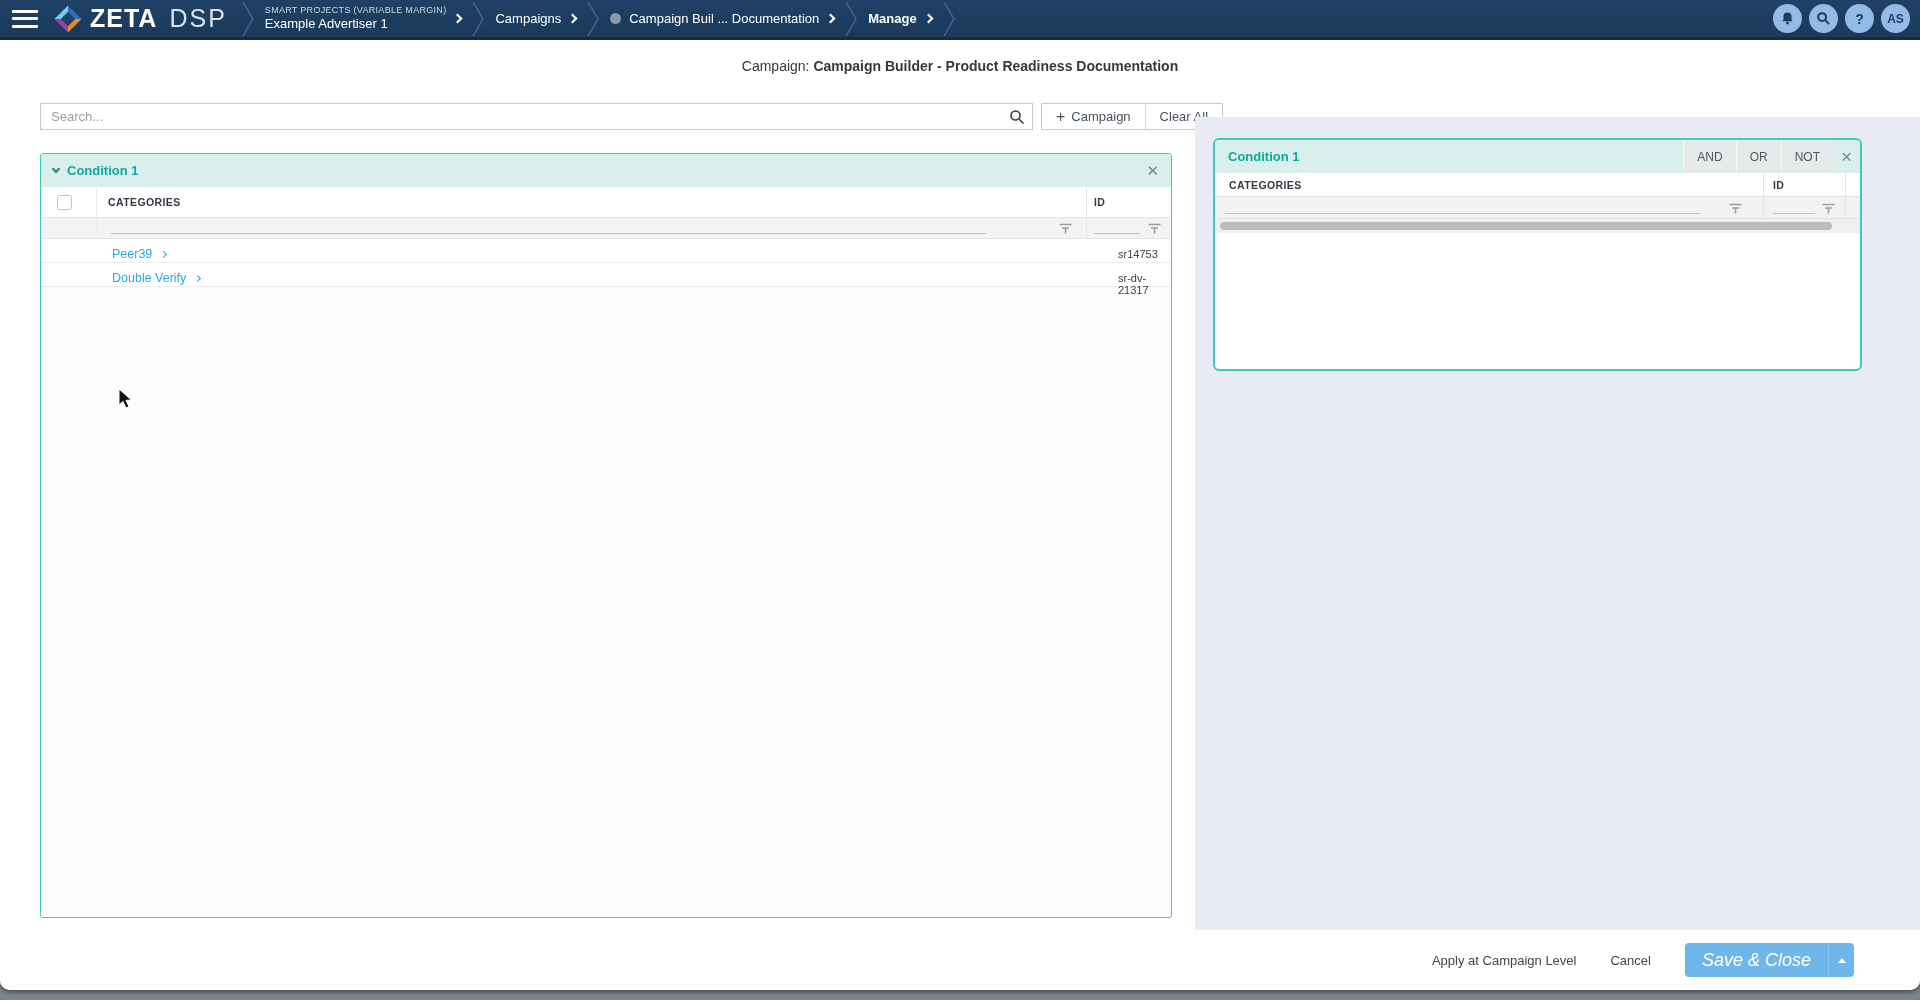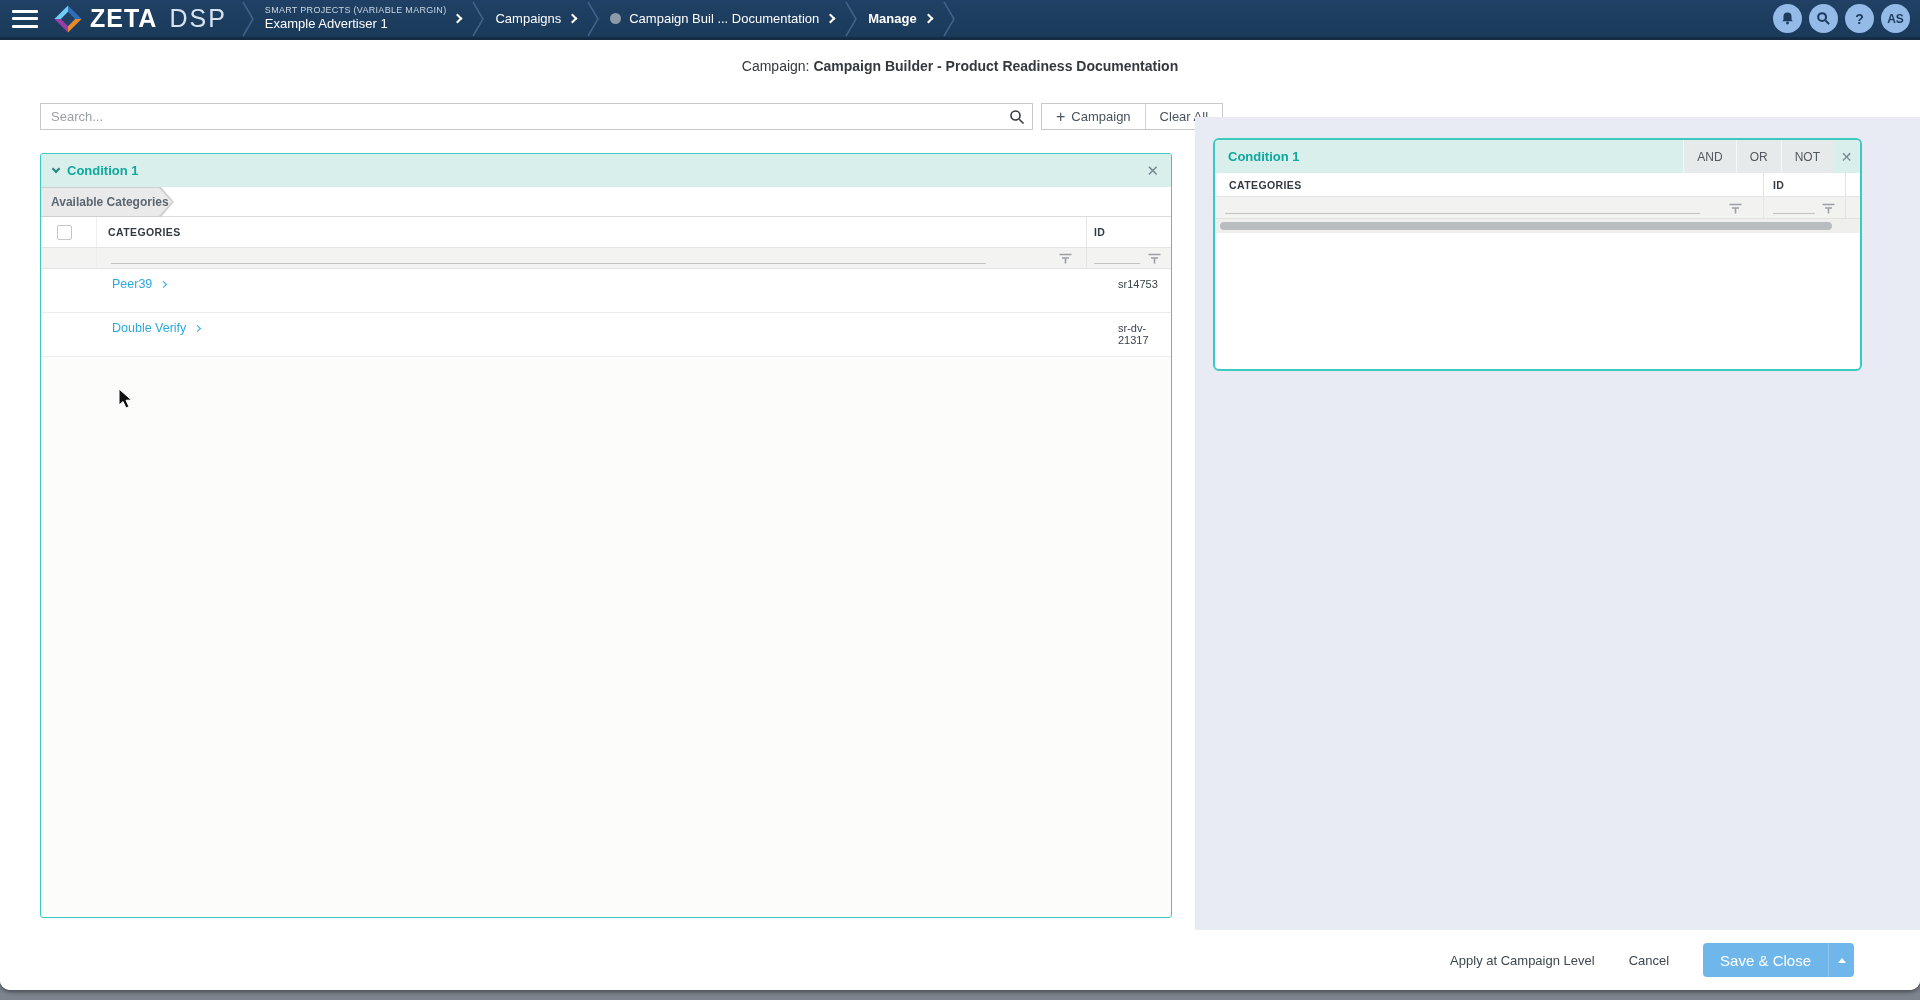--- a/index.html
+++ b/index.html
@@ -69,21 +69,21 @@
     display:flex; align-items:center; }
   .checkbox { position:absolute; left:16px; top:8px; width:15px; height:15px;
     border:1px solid #c3c7cb; border-radius:2px; background:#fff; cursor:pointer; }
   .col-cat-label { position:absolute; left:67px; font-size:10.5px; font-weight:bold; color:#323a43; letter-spacing:.4px; }
   .col-id-label  { position:absolute; left:1053px; font-size:10.5px; font-weight:bold; color:#323a43; letter-spacing:.4px; }
   .vline-l { position:absolute; left:1045px; top:0; bottom:0; width:1px; background:#e4e4e2; }
   .vline-l2 { position:absolute; left:55px; top:0; bottom:0; width:1px; background:#eeeeec; }
   .frow { height:21px; background:#f3f3f1; border-bottom:1px solid #e2e2e0; position:relative; }
   .funder { position:absolute; bottom:4px; border-bottom:1px solid #c2c2c0; cursor:text; }
   .ficon { position:absolute; bottom:3px; cursor:pointer; }
-  .trow { height:44px; border-bottom:1px solid #ececea; position:relative; background:#fff; }
+  .trow { height:24px; border-bottom:1px solid #ececea; position:relative; background:#fff; }
   .cat-link { position:absolute; left:71px; top:8px; font-size:12.5px; color:#2ba8df; cursor:pointer;
     display:flex; align-items:center; gap:9px; }
   .chev.blue { width:5px; height:5px; border-width:1.5px; color:#2ba8df; }
   .id-val { position:absolute; left:1053px; top:9px; font-size:11px; color:#39424b;margin-left:24px; }
 
   
   .right-bg { position:absolute; top:77px; left:1195px; width:725px; height:823px; background:#e9ebf4; }
   .panel-right { position:absolute; top:98px; left:1213px; width:649px; height:233px;
     border:2px solid #3ec9c0; border-radius:6px; background:#fff; overflow:hidden; }
   .r-header { height:33px; background:#d8efec; display:flex; align-items:stretch; }
@@ -102,21 +102,21 @@
   .r-body { height:126px; background:#f8f8f6; display:flex; justify-content:center; }
   .empty-msg { margin-top:48px; font-size:13px; color:#4b545c; }
   .hscroll { height:14px; background:#efefed; position:relative; }
   .hthumb { position:absolute; left:5px; top:3px; width:612px; height:8px; border-radius:4px; background:#b9bdbf; cursor:grab; }
 
   
   .footer { position:absolute; left:0; bottom:0; width:100%; height:60px; background:#fff;
     display:flex; align-items:center; justify-content:flex-end; gap:34px; padding-right:66px; }
   .foot-link { font-size:13px; color:#3d474f; cursor:pointer; }
   .split-btn { display:flex; height:34px; border-radius:4px; overflow:hidden; background:#6fb7ea; color:#fff; }
-  .split-main { display:flex; align-items:center; padding:17px 17px; font-size:15px; cursor:pointer; }
+  .split-main { display:flex; align-items:center; padding:17px 17px; font-size:18px; cursor:pointer;font-style:italic; }
   .split-caret { width:26px; display:flex; align-items:center; justify-content:center;
     border-left:1px solid #8ec6ef; cursor:pointer; }
   .caret-up { width:0; height:0; border-left:4px solid transparent; border-right:4px solid transparent;
     border-bottom:5px solid #fff; }
 
   .cursor { position:absolute; left:118px; top:388px; z-index:50; pointer-events:none; }
 </style>
 </head>
 <body>
 
@@ -230,27 +230,20 @@
     </div>
   </div>
 
   <div class="panel-left">
     <div class="cond-header">
       <span class="chev teal down"></span>
       <span class="cond-title">Condition 1</span>
       <span class="x-btn">✕</span>
     </div>
 
-    <div class="tab-strip">
-      <div class="pennant">
-        <div class="pennant-in">
-            <span>Available Categories</span>
-          </div>
-      </div>
-    </div>
 
     <div class="thead">
       <div class="checkbox"></div>
       <div class="vline-l2"></div>
       <span class="col-cat-label">CATEGORIES</span>
       <div class="vline-l"></div>
       <span class="col-id-label">ID</span>
     </div>
 
     <div class="frow">

